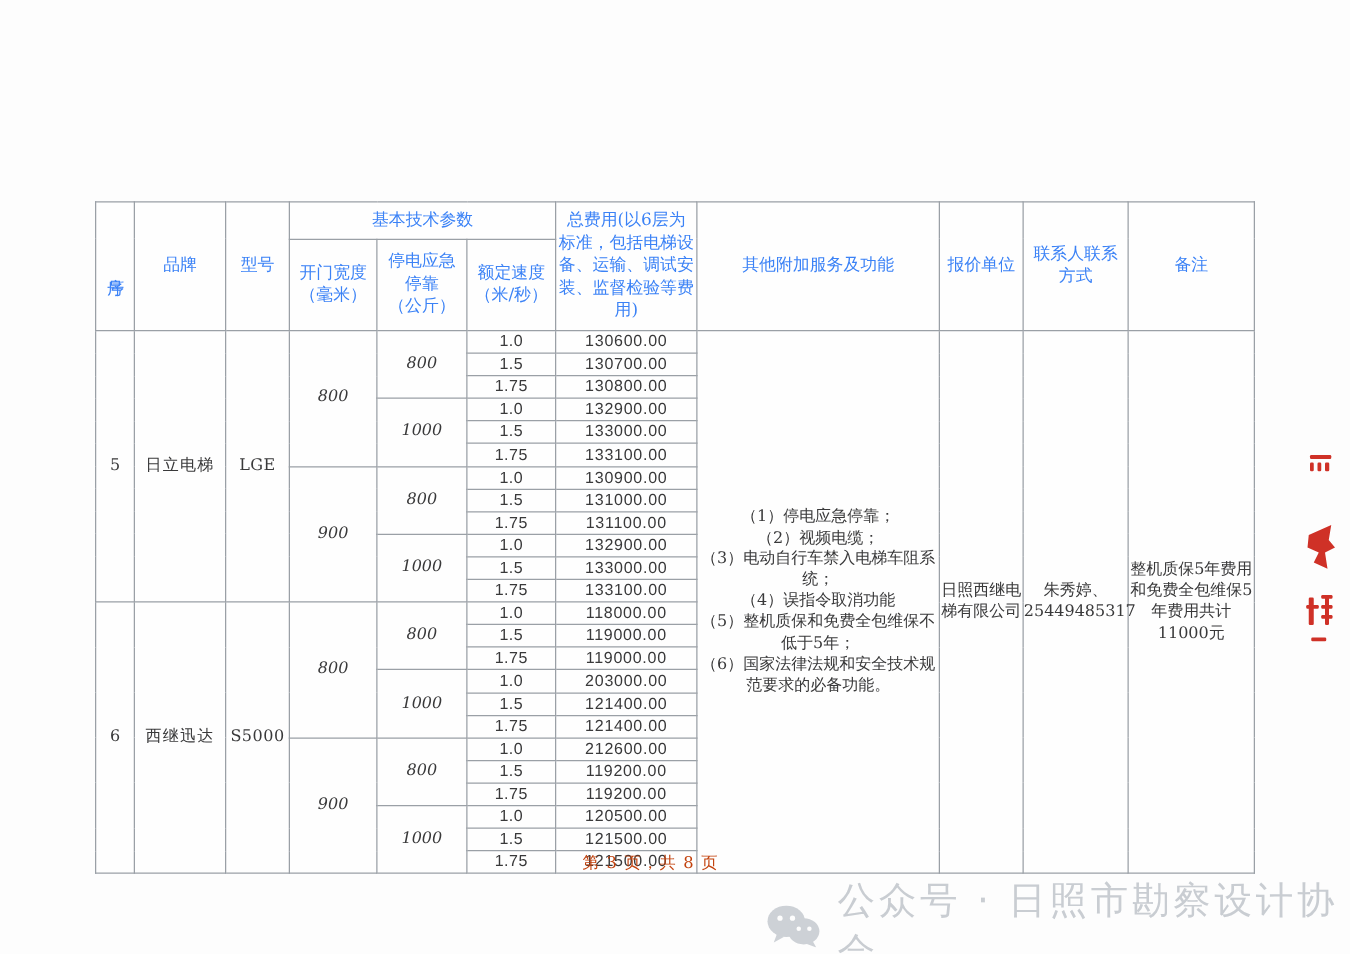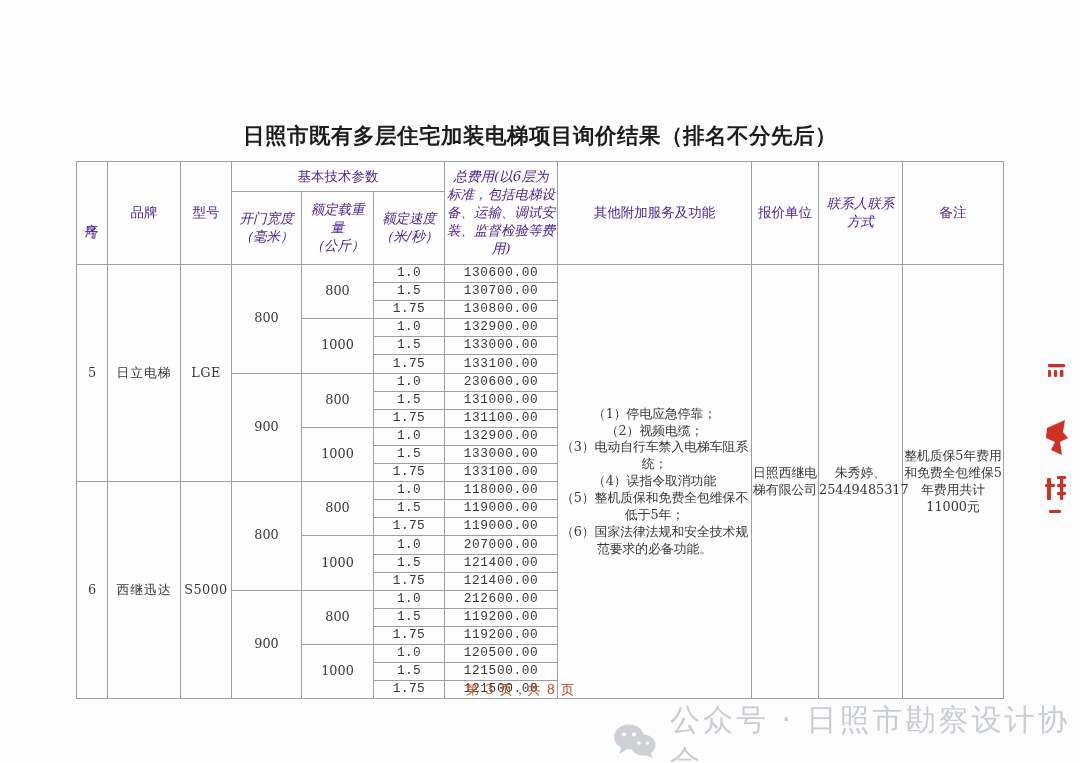--- a/index.html
+++ b/index.html
@@ -52,43 +52,42 @@
     border: 1px solid #9aa0a6;
     padding: 0;
     text-align: center;
     vertical-align: middle;
     font-weight: normal;
     line-height: 1.32;
     background: #fefefe;
   }
   table.quote thead td {
     font-size: 13.5px;
-    color: #4c1d95;
+    color: #3b82f6;
     padding: 3px 2px;
   }
   .hdr-tall { height: 96px; }
   .vert-head {
     writing-mode: vertical-rl;
     text-orientation: upright;
     letter-spacing: 2px;
     display: inline-block;
     line-height: 1.05;
     font-size: 13.5px;
   }
   .cell-multiline {
     white-space: pre-line;
     font-size: 12.6px;
     line-height: 1.30;
     padding: 2px 3px;
-    font-style: italic;
   }
   .spec-row td { height: 17.1px; font-size: 12.8px; }
-  .num-cell { font-family: Liberation Mono, monospace; letter-spacing: 0.4px; }
+  .num-cell { font-family: Liberation Sans, sans-serif; letter-spacing: 0.4px; }
   .cost-cell { letter-spacing: 0.6px; margin-top: 12px; }
-  .grp-cell { font-size: 13.5px; }
+  .grp-cell { font-size: 13.5px; font-style: italic; }
   .brand-cell { font-size: 14px; letter-spacing: 1px; }
   .model-cell { font-size: 13px; letter-spacing: 0.4px; }
   .seq-cell { font-size: 13px; }
   .services-cell {
     text-align: left;
     vertical-align: middle;
     padding: 4px 7px;
     font-size: 13.2px;
     line-height: 1.52;
     white-space: pre-line;
@@ -133,21 +132,20 @@
     width: 36px;
     height: 172px;
     overflow: hidden;
   }
 </style>
 </head>
 <body>
 
 <div class="page">
 
-  <div class="doc-title">日照市既有多层住宅加装电梯项目询价结果（排名不分先后）</div>
 
   <div class="tbl-wrap">
     <table class="quote">
       <colgroup>
         <col style="width:31px">
         <col style="width:73px">
         <col style="width:51px">
         <col style="width:70px">
         <col style="width:72px">
         <col style="width:71px">
@@ -165,21 +163,21 @@
           <td colspan="3">基本技术参数</td>
           <td rowspan="2" class="cell-multiline">总费用(以6层为标准，包括电梯设备、运输、调试安装、监督检验等费用)</td>
           <td rowspan="2">其他附加服务及功能</td>
           <td rowspan="2">报价单位</td>
           <td rowspan="2" class="cell-multiline">联系人联系方式</td>
           <td rowspan="2">备注</td>
         </tr>
         <tr>
           <td class="cell-multiline">开门宽度
 （毫米）</td>
-          <td class="cell-multiline">额定载重量
+          <td class="cell-multiline">停电应急停靠
 （公斤）</td>
           <td class="cell-multiline">额定速度
 （米/秒）</td>
         </tr>
       </thead>
       <tbody id="tbody">
           <tr class="spec-row">
             <td class="seq-cell" rowspan="12">5</td>
             <td class="brand-cell" rowspan="12">日立电梯</td>
             <td class="model-cell" rowspan="12">LGE</td>
@@ -215,21 +213,21 @@
             <td class="num-cell cost-cell">133000.00</td>
           </tr>
           <tr class="spec-row">
             <td class="num-cell">1.75</td>
             <td class="num-cell cost-cell">133100.00</td>
           </tr>
           <tr class="spec-row">
             <td class="grp-cell" rowspan="6">900</td>
             <td class="grp-cell" rowspan="3">800</td>
             <td class="num-cell">1.0</td>
-            <td class="num-cell cost-cell">230600.00</td>
+            <td class="num-cell cost-cell">130900.00</td>
           </tr>
           <tr class="spec-row">
             <td class="num-cell">1.5</td>
             <td class="num-cell cost-cell">131000.00</td>
           </tr>
           <tr class="spec-row">
             <td class="num-cell">1.75</td>
             <td class="num-cell cost-cell">131100.00</td>
           </tr>
           <tr class="spec-row">
@@ -258,21 +256,21 @@
             <td class="num-cell">1.5</td>
             <td class="num-cell cost-cell">119000.00</td>
           </tr>
           <tr class="spec-row">
             <td class="num-cell">1.75</td>
             <td class="num-cell cost-cell">119000.00</td>
           </tr>
           <tr class="spec-row">
             <td class="grp-cell" rowspan="3">1000</td>
             <td class="num-cell">1.0</td>
-            <td class="num-cell cost-cell">207000.00</td>
+            <td class="num-cell cost-cell">203000.00</td>
           </tr>
           <tr class="spec-row">
             <td class="num-cell">1.5</td>
             <td class="num-cell cost-cell">121400.00</td>
           </tr>
           <tr class="spec-row">
             <td class="num-cell">1.75</td>
             <td class="num-cell cost-cell">121400.00</td>
           </tr>
           <tr class="spec-row">

